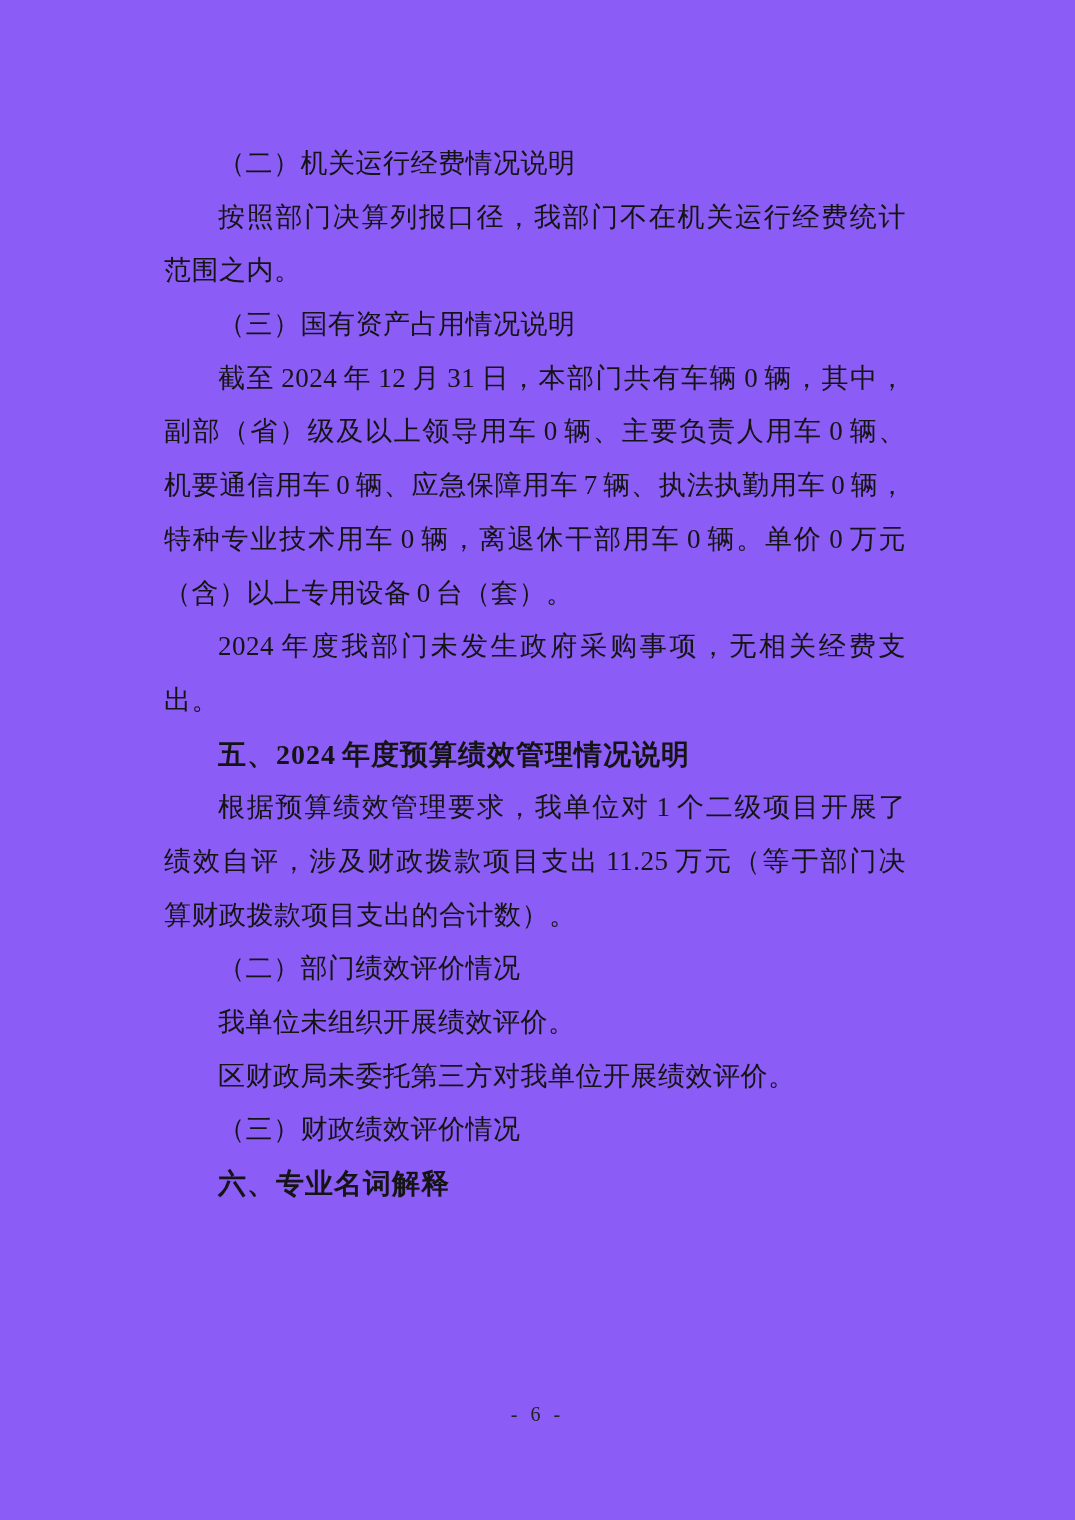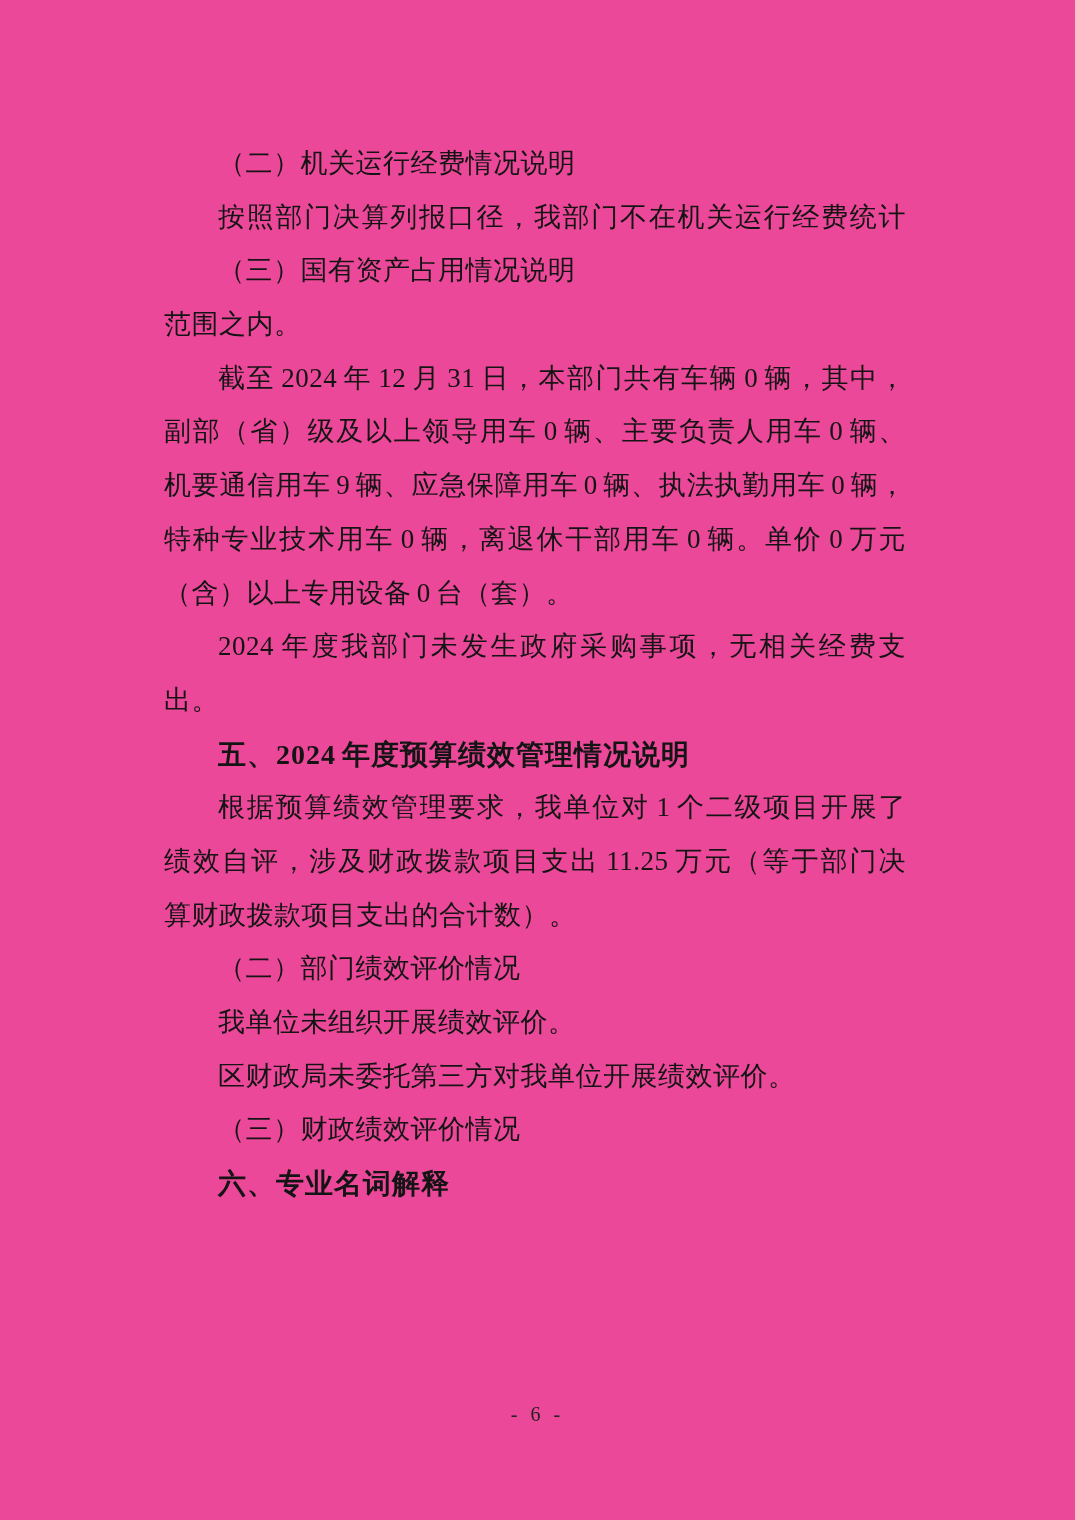--- a/index.html
+++ b/index.html
@@ -14,21 +14,21 @@
     font-family: "Liberation Serif", "DejaVu Serif", serif;
     color: #141414;
     overflow: hidden;
   }
   .page {
     position: absolute;
     left: 0;
     top: 0;
     width: 1075px;
     height: 1520px;
-    background: #ec4899;
+    background: #8b5cf6;
   }
   .doc-body {
     position: absolute;
     left: 164px;
     top: 137px;
     width: 742px;
   }
   .line {
     font-size: 27px;
     line-height: 53.7px;
@@ -66,25 +66,25 @@
     color: #222222;
   }
 </style>
 </head>
 <body>
 
 <div class="page">
   <div class="doc-body" id="doc-body">
       <div class="line indent">（二）机关运行经费情况说明</div>
       <div class="line indent fill">按照部门决算列报口径，我部门不在机关运行经费统计</div>
+      <div class="line">范围之内。</div>
       <div class="line indent">（三）国有资产占用情况说明</div>
-      <div class="line">范围之内。</div>
       <div class="line indent fill">截至 2024 年 12 月 31 日，本部门共有车辆 0 辆，其中，</div>
       <div class="line fill">副部（省）级及以上领导用车 0 辆、主要负责人用车 0 辆、</div>
-      <div class="line fill">机要通信用车 9 辆、应急保障用车 0 辆、执法执勤用车 0 辆，</div>
+      <div class="line fill">机要通信用车 0 辆、应急保障用车 7 辆、执法执勤用车 0 辆，</div>
       <div class="line fill">特种专业技术用车 0 辆，离退休干部用车 0 辆。单价 0 万元</div>
       <div class="line">（含）以上专用设备 0 台（套）。</div>
       <div class="line indent fill">2024 年度我部门未发生政府采购事项，无相关经费支</div>
       <div class="line">出。</div>
       <div class="line indent bold">五、2024 年度预算绩效管理情况说明</div>
       <div class="line indent fill">根据预算绩效管理要求，我单位对 1 个二级项目开展了</div>
       <div class="line fill">绩效自评，涉及财政拨款项目支出 11.25 万元（等于部门决</div>
       <div class="line">算财政拨款项目支出的合计数）。</div>
       <div class="line indent">（二）部门绩效评价情况</div>
       <div class="line indent">我单位未组织开展绩效评价。</div>

